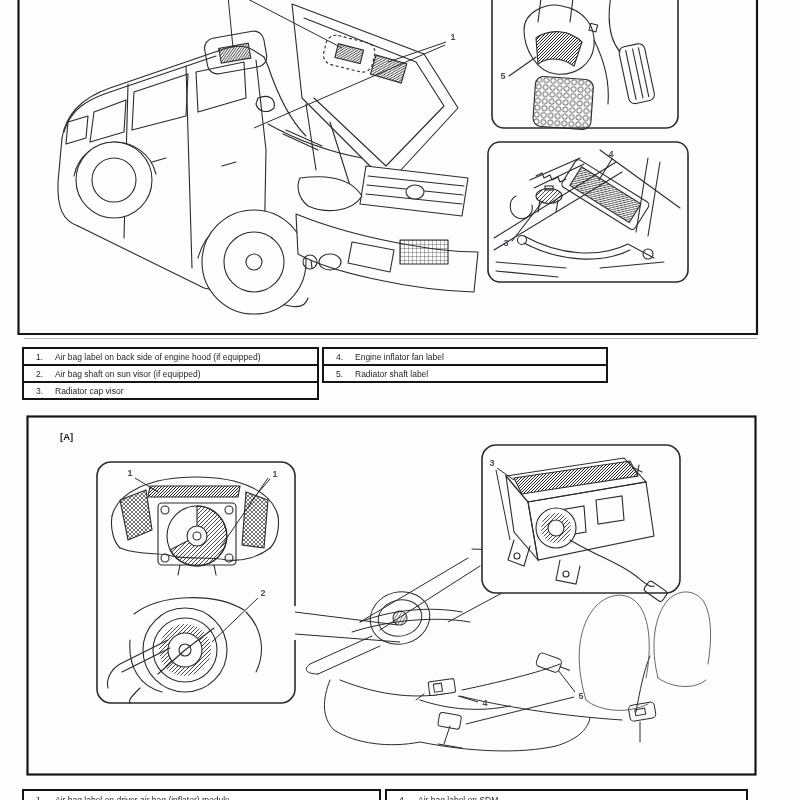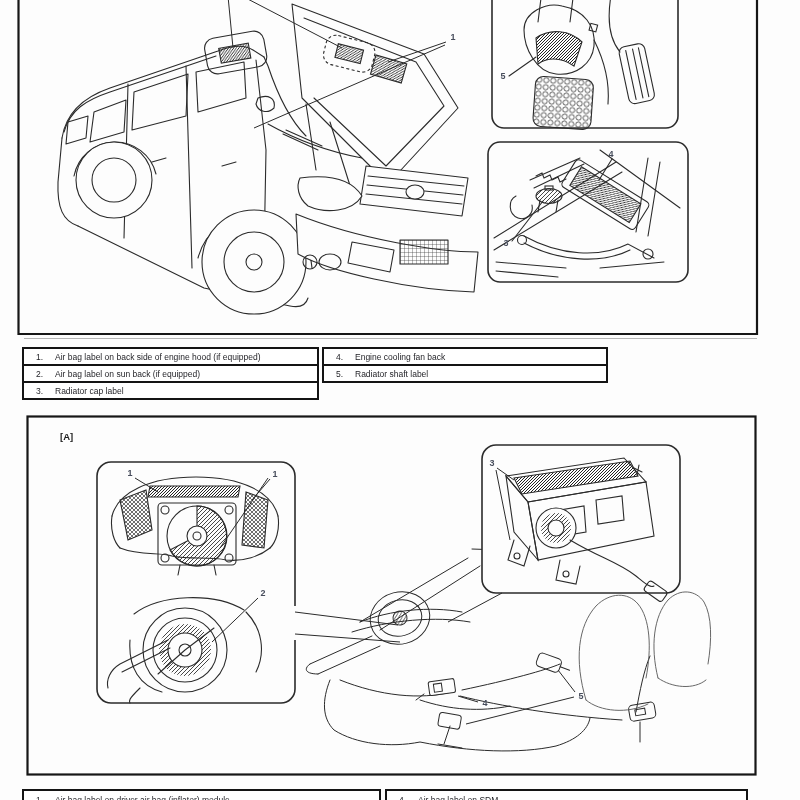--- a/index.html
+++ b/index.html
@@ -278,31 +278,31 @@
 <div class="marker">[A]</div>
 
 <div class="legend" style="left:22px;top:347px;width:736px;height:56px;">
   <div class="lcol" style="left:0;top:0;width:297px;">
     <div class="lrow">
       <span class="num">1.</span>
       <span class="txt">Air bag label on back side of engine hood (if equipped)</span>
     </div>
     <div class="lrow">
       <span class="num">2.</span>
-      <span class="txt">Air bag label on sun back (if equipped)</span>
+      <span class="txt">Air bag shaft on sun visor (if equipped)</span>
     </div>
     <div class="lrow">
       <span class="num">3.</span>
-      <span class="txt">Radiator cap label</span>
+      <span class="txt">Radiator cap visor</span>
     </div>
   </div>
   <div class="lcol" style="left:300px;top:0;width:286px;">
     <div class="lrow">
       <span class="num">4.</span>
-      <span class="txt">Engine cooling fan back</span>
+      <span class="txt">Engine inflator fan label</span>
     </div>
     <div class="lrow">
       <span class="num">5.</span>
       <span class="txt">Radiator shaft label</span>
     </div>
   </div>
 </div>
 
 <div class="legend t2" style="left:22px;top:789px;width:726px;height:30px;">
   <div class="lcol" style="left:0;top:0;width:359px;height:30px;">

